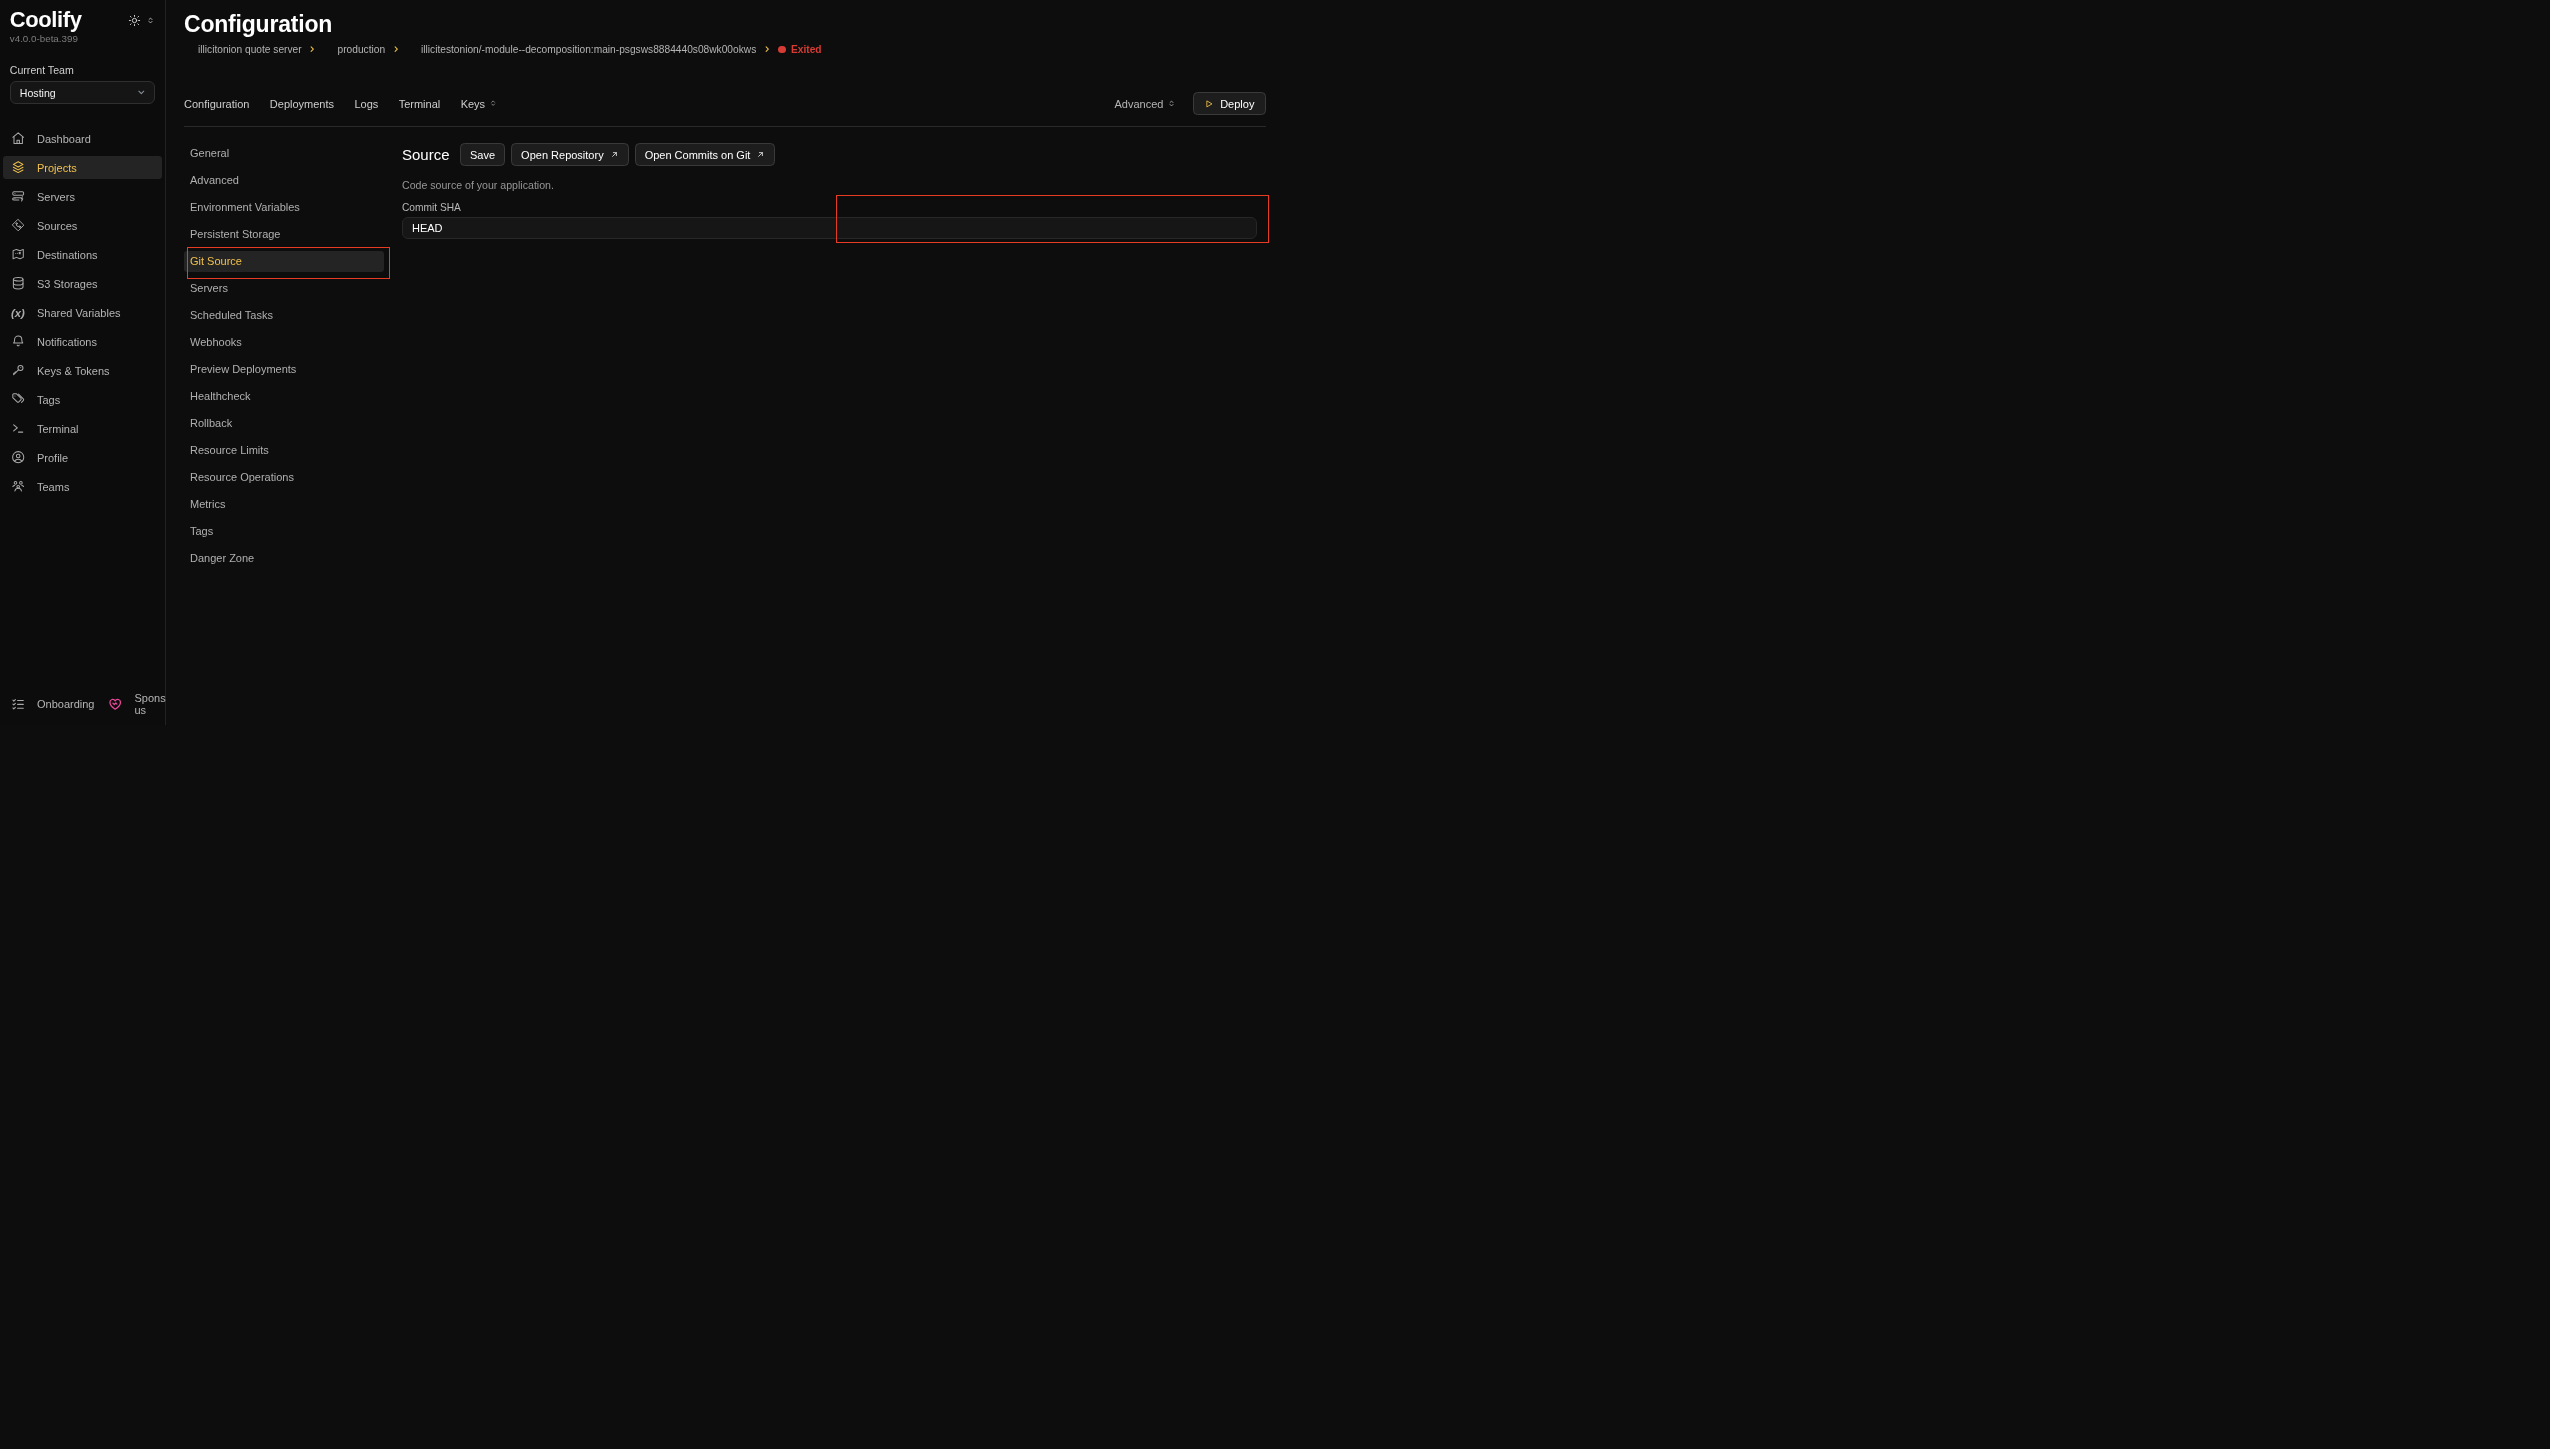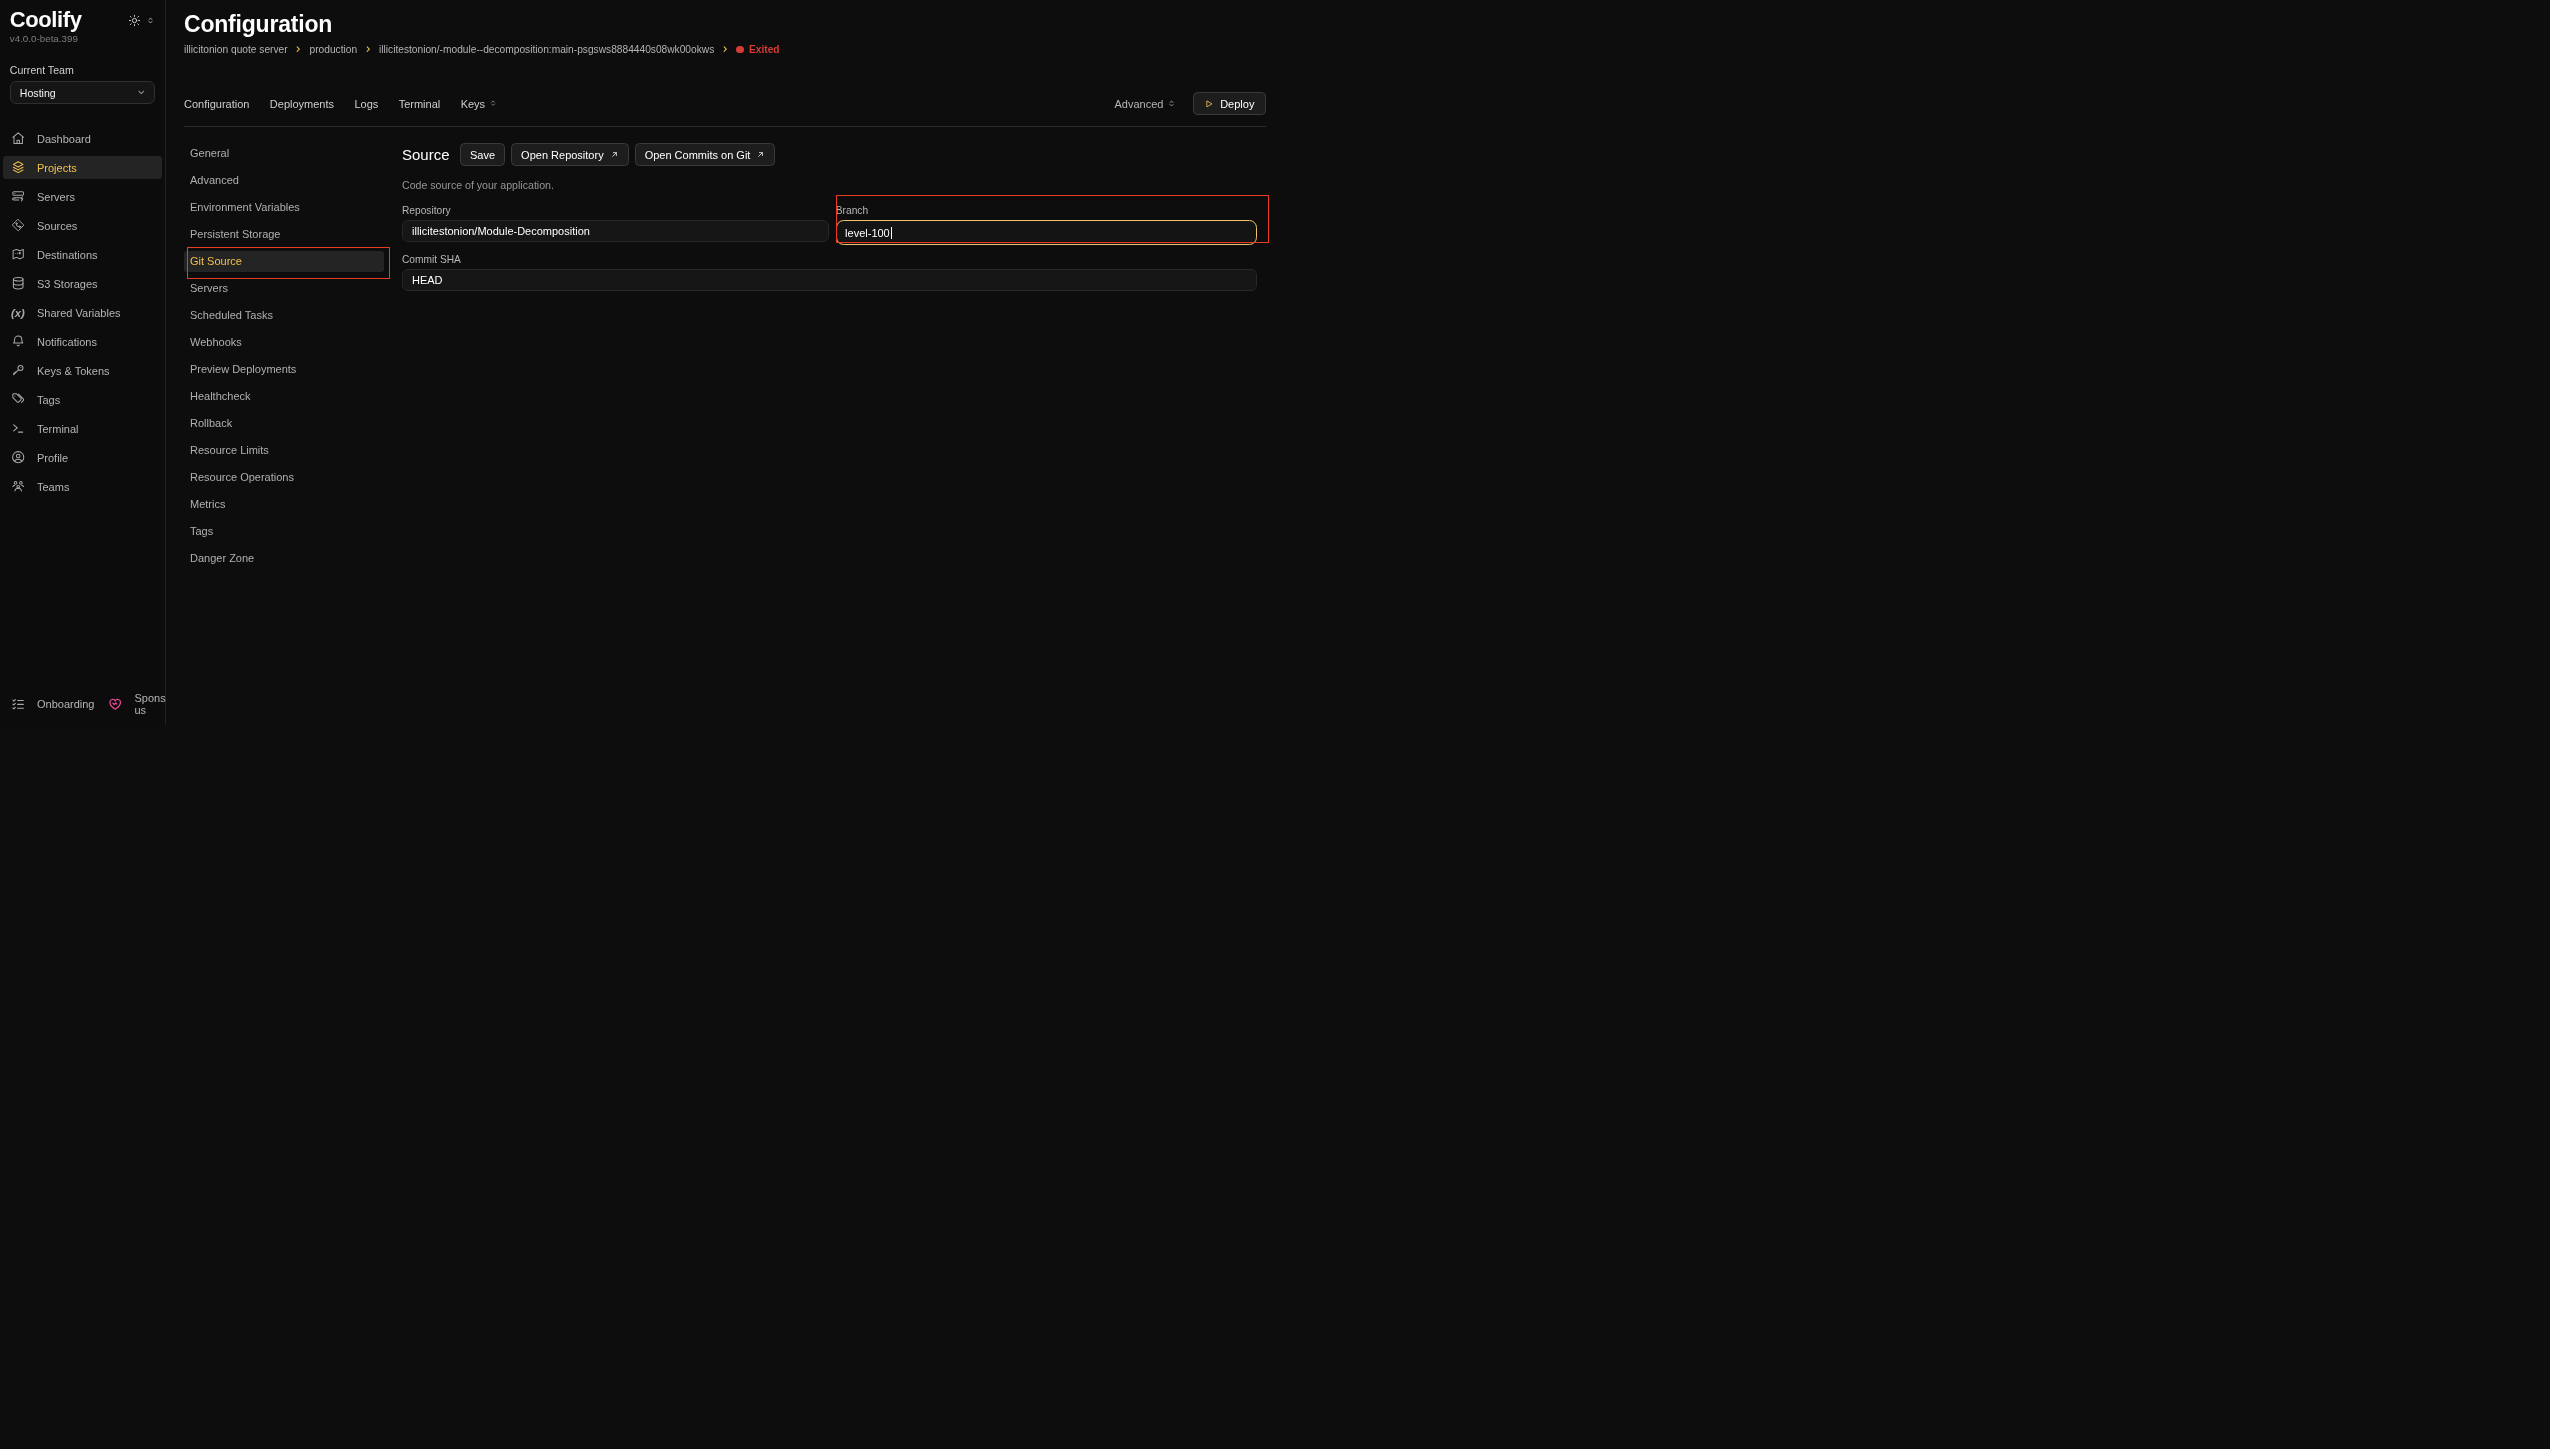--- a/index.html
+++ b/index.html
@@ -26,21 +26,21 @@
   .nav-item .nav-label { margin-left:12px; font-size:11px; color:#b5b5b5; }
   .nav-item.active { background:#242424; color:#f2c14c; }
   .nav-item.active .nav-label { color:#f2c14c; }
   .txticon { font-size:11.3px; font-weight:700; letter-spacing:0; color:#a9a9a9; width:14.4px; text-align:center; font-style:italic; }
   .nav-item.pink { color:#ec4899; }
 
   
   .main { position:relative; flex:1 1 auto; padding:0 9px 0 18px; background:#0d0d0d; }
   .page-title { margin-top:10.6px; font-size:23px; font-weight:700; letter-spacing:-0.2px; line-height:27px; }
   .breadcrumb { margin-top:4.5px; display:flex; align-items:center; gap:6.8px; font-size:10.2px; color:#b4b4b4; line-height:15px; }
-  .crumb { cursor:pointer; white-space:nowrap; }
+  .crumb { cursor:pointer; white-space:nowrap;margin-left:14px; }
   .crumb-sep { color:#f0c14b; }
   .status { display:flex; align-items:center; gap:5.3px; }
   .status-dot { width:7.6px; height:7.6px; border-radius:50%; background:#d63c34; }
   .status-label { color:#d63c34; font-weight:700; font-size:10.2px; }
 
   .tabbar { margin-top:35px; height:23px; display:flex; align-items:center; }
   .tabs { display:flex; align-items:center; gap:20.4px; }
   .tab { font-size:11px; color:#cdcdcd; cursor:pointer; display:flex; align-items:center; gap:3.8px; }
   .tab .ic { color:#9a9a9a; }
   .tab-right { margin-left:auto; display:flex; align-items:center; gap:16.6px; }
@@ -394,33 +394,20 @@
             <span class="ic ext">
                 <svg width="9" height="9" viewBox="0 0 24 24" fill="none" stroke="currentColor" stroke-width="2.2" stroke-linecap="round" stroke-linejoin="round">
                   <path d="M7 17 17 7"></path>
                   <path d="M9 7h8v8"></path>
                 </svg>
               </span>
           </button>
         </div>
         <p class="desc">Code source of your application.</p>
 
-        <div class="form-row">
-          <div class="field field-repo">
-            <label class="field-label">Repository</label>
-            <div class="tinput" role="textbox">illicitestonion/Module-Decomposition</div>
-          </div>
-          <div class="field field-branch">
-            <label class="field-label">Branch</label>
-            <div class="tinput focused" role="textbox">
-              <span>level-100</span>
-                <span class="caret"></span>
-            </div>
-          </div>
-        </div>
         <div class="form-row" style="margin-top:7.6px;">
           <div class="field field-commit">
             <label class="field-label">Commit SHA</label>
             <div class="tinput" role="textbox">HEAD</div>
           </div>
         </div>
       </section>
     </div>
 
     <div class="annotation anno-git-source"></div>

